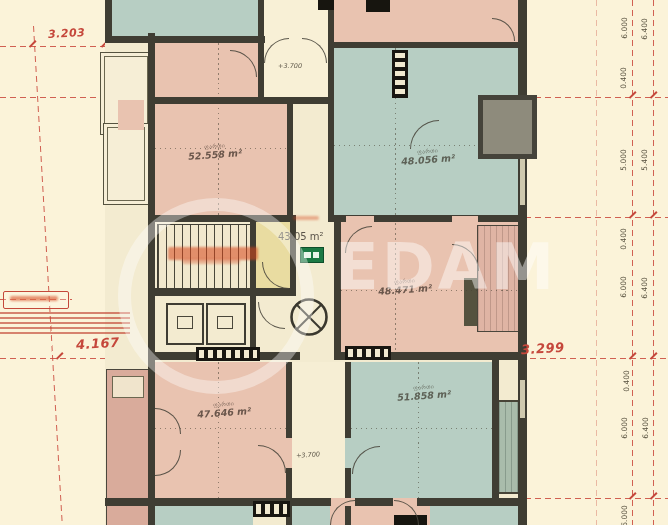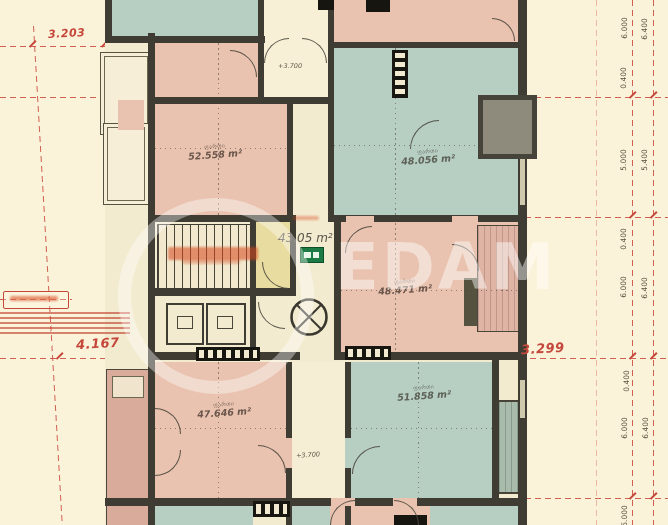--- a/index.html
+++ b/index.html
@@ -44,21 +44,21 @@
   .shaftbox{position:absolute;background:#8e8b7c;border:5px solid #45433a;}
   .exit{position:absolute;background:#1c7a44;border:1px solid #0e4f2b;}
   .exit>div{position:absolute;background:#eaf5ea;}
   
   .rlabel{position:absolute;width:100px;text-align:center;transform:rotate(-4deg);color:#6a564b;}
   .rname{display:block;font-size:5.5px;letter-spacing:.4px;opacity:.8;}
   .rarea{display:block;font-style:italic;font-weight:bold;font-size:9.5px;}
   .rdim{position:absolute;font-style:italic;font-weight:bold;font-size:13px;color:#c5473b;transform:rotate(-3deg);letter-spacing:.5px;}
   .chain{position:absolute;width:36px;height:10px;font-size:7.5px;line-height:10px;text-align:center;color:#56503e;transform:rotate(-90deg);}
   .elev{position:absolute;font-style:italic;font-size:6.5px;color:#5f584a;}
-  .small-area{position:absolute;font-style:italic;font-size:12px;color:#5a544a;}
+  .small-area{position:absolute;font-size:10px;color:#5a544a;}
   .stampbox{position:absolute;border:1.4px solid #c4483a;border-radius:2px;background:rgba(255,252,240,.25);}
   .stamptext{position:absolute;background:repeating-linear-gradient(180deg,rgba(190,55,38,.6) 0 1.6px,transparent 1.6px 5px);filter:blur(.5px);}
   
   .wm-circle{position:absolute;border:13px solid rgba(255,255,255,.38);border-radius:50%;}
   .wm-text{position:absolute;font-weight:bold;font-size:64px;letter-spacing:3px;color:rgba(255,255,255,.45);}
 </style>
 </head>
 <body>
 
 <div id="canvas">

